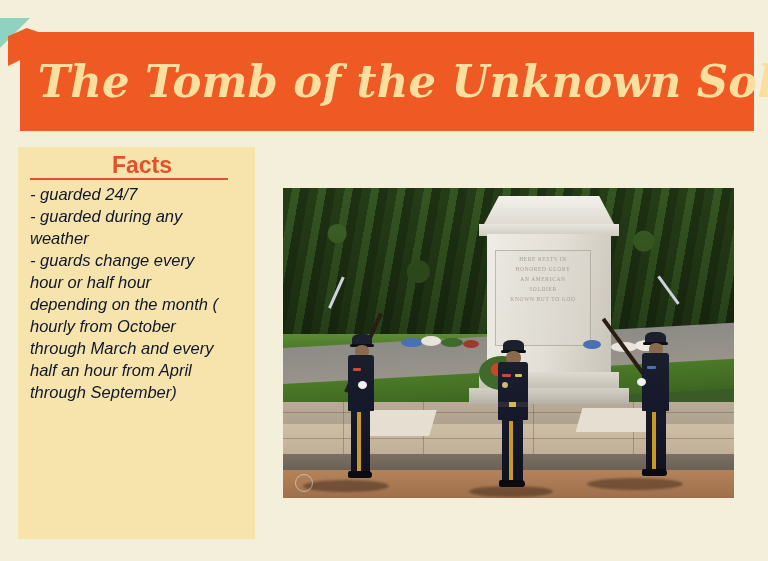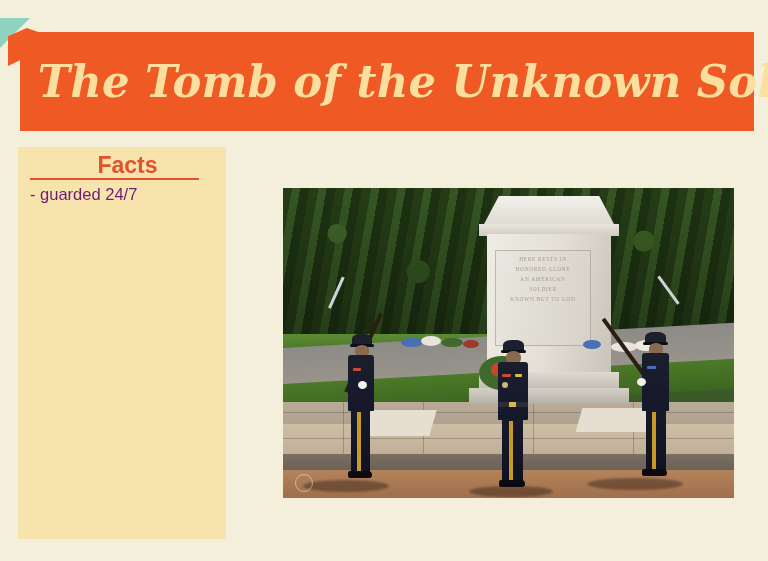--- a/index.html
+++ b/index.html
@@ -38,44 +38,45 @@
     letter-spacing:0.2px;
     padding-left:18px;
     white-space:nowrap;
     line-height:1;
     transform:scaleX(0.985);
     transform-origin:left center;
   }
 
   
   .facts-box{
-    position:absolute;left:18px;top:147px;width:208px;height:392px;
+    position:absolute;left:18px;top:147px;width:237px;height:392px;
     background:#f7e4ad;
     box-sizing:border-box;
     padding:6px 27px 8px 12px;
     z-index:3;
   }
   .facts-title{
     color:#e2512b;
     font-size:23px;
     font-weight:bold;
     text-align:center;
     padding-left:26px;
     line-height:1.05;
     margin:0 0 1px 0;
     font-family:"Liberation Sans", sans-serif;
   }
   .facts-rule{
     height:2px;background:#e2512b;width:100%;margin:0 0 4px 0;
   }
   .facts-list{
     list-style:none;margin:0;padding:0;
-    color:#701a75;
+    color:#0f172a;
     font-size:16.5px;
     line-height:1.33;
+    font-style:italic;
   }
   .facts-list li{margin:0;padding:0;}
 
   
   .photo{
     position:absolute;left:283px;top:188px;width:451px;height:310px;
     overflow:hidden;z-index:3;
     background:#3a5a28;
   }
   .photo-inner{position:absolute;inset:0;}
@@ -203,20 +204,22 @@
   <div class="ribbon-tail"></div>
   <div class="title-banner">
     <div class="title-text">The Tomb of the Unknown Soldier</div>
   </div>
 
   <div class="facts-box">
     <div class="facts-title">Facts</div>
     <div class="facts-rule"></div>
     <ul class="facts-list">
       <li>- guarded 24/7</li>
+      <li>- guarded during any weather</li>
+      <li>- guards change every hour or half hour depending on the month ( hourly from October through March and every half an hour from April through September)</li>
     </ul>
   </div>
 
   <div class="photo">
     <div class="photo-inner">
 
       <div class="hedge"></div>
       <div class="hedge-shadow"></div>
       <div class="lawn"></div>
       <div class="walk-far"></div>

